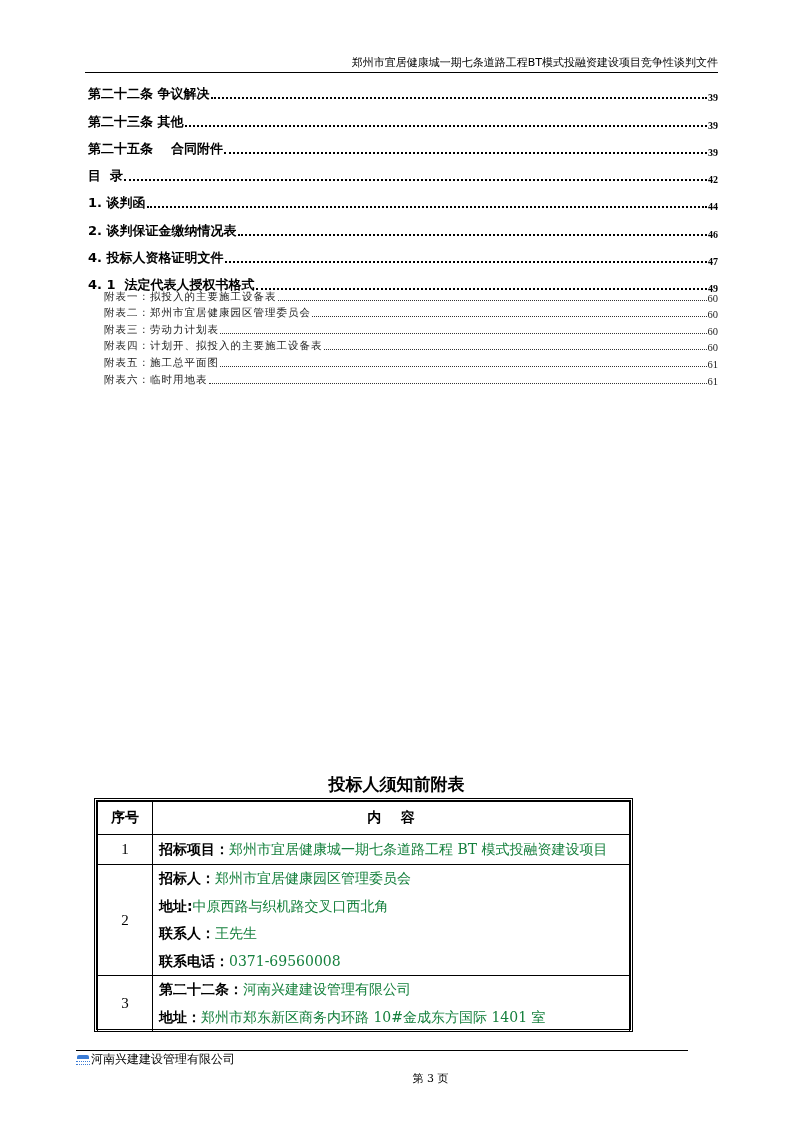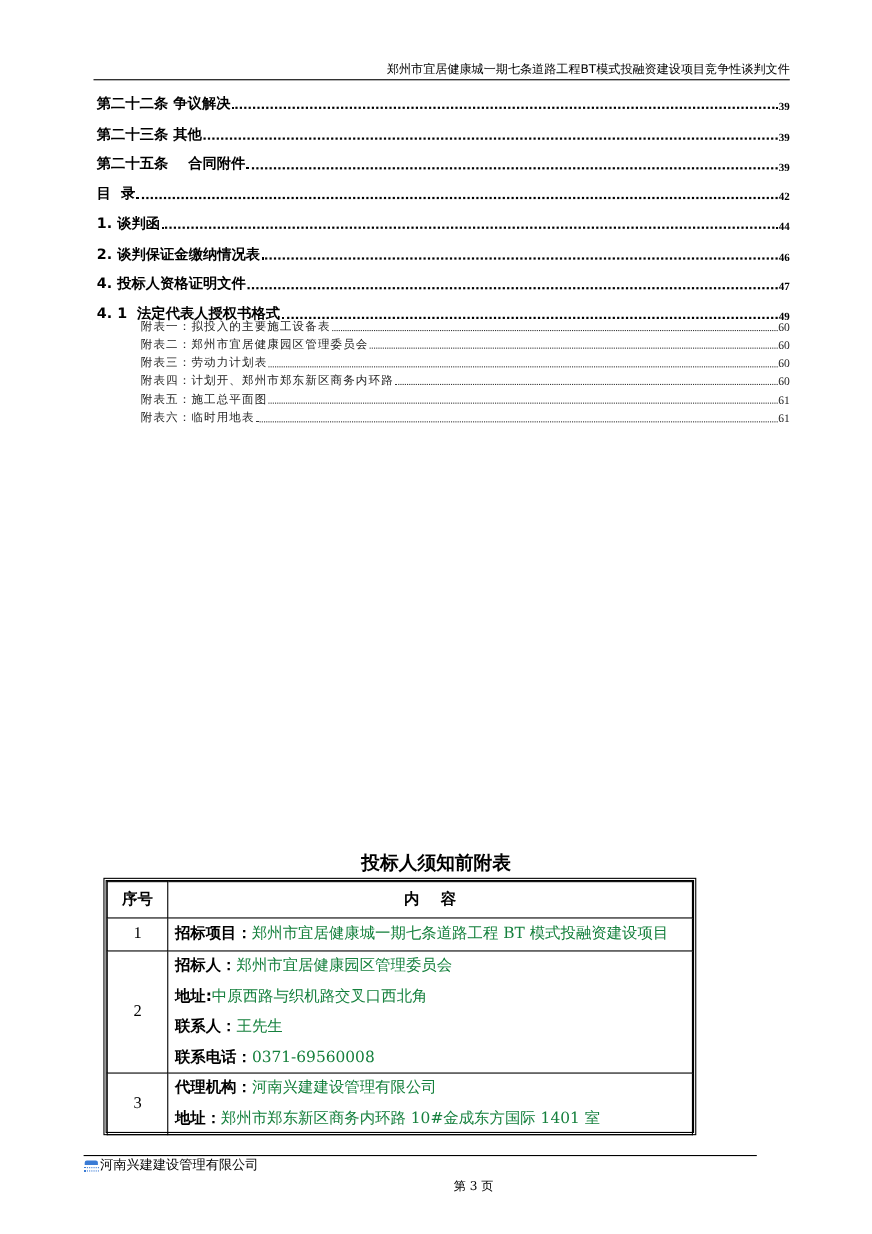--- a/index.html
+++ b/index.html
@@ -9,21 +9,21 @@
             border-bottom:1px solid #000; text-align:right;
             font-family:"DejaVu Sans","Liberation Sans",sans-serif; font-size:11px; line-height:14px; }
   .toc { position:absolute; left:88px; top:76px; width:630px; }
   .toc-row { display:flex; align-items:flex-end; height:27.3px; font-weight:bold; font-size:13px;
              font-family:"DejaVu Sans","Liberation Sans",sans-serif; }
   .toc-row .t { white-space:pre;margin-top:15px; }
   .toc-row .dots { flex:1; border-bottom:2px dotted #000; margin:0 1px 4px 1px; }
   .toc-row .p { font-family:"Liberation Serif",serif; font-weight:bold; font-size:10px; }
   .toc-sub { position:absolute; left:104px; top:287px; width:614px; }
   .sub-row { display:flex; align-items:flex-end; height:16.6px; font-size:10.5px; color:#222; }
-  .sub-row .t { white-space:pre; letter-spacing:1px;margin-left:24px; }
+  .sub-row .t { white-space:pre; letter-spacing:1px; }
   .sub-row .dots { flex:1; border-bottom:1px dotted #333; margin:0 1px 3px 1px; }
   .sub-row .p { font-family:"Liberation Serif",serif; font-size:10.5px; }
   .tbl-title { position:absolute; left:0; width:793px; top:773px; text-align:center;
                font-family:"DejaVu Sans","Liberation Sans",sans-serif; font-weight:bold; font-size:17px; }
   .tbl-wrap { position:absolute; left:94px; top:798px; width:539px; height:234px;
               border:3px double #000; box-sizing:border-box; }
   table { border-collapse:collapse; width:100%; height:100%; }
   td { border:1px solid #000; padding:0 6px; font-size:14px; }
   td.num { width:42px; text-align:center; font-family:"Liberation Serif",serif; font-size:15px; }
   th { border:1px solid #000; font-family:"DejaVu Sans","Liberation Sans",sans-serif; font-size:14px; font-weight:bold; height:30px; }
@@ -97,21 +97,21 @@
       <span class="t">附表二：郑州市宜居健康园区管理委员会</span>
       <span class="dots"></span>
       <span class="p">60</span>
     </div>
   <div class="sub-row">
       <span class="t">附表三：劳动力计划表</span>
       <span class="dots"></span>
       <span class="p">60</span>
     </div>
   <div class="sub-row">
-      <span class="t">附表四：计划开、郑州市郑东新区商务内环路</span>
+      <span class="t">附表四：计划开、拟投入的主要施工设备表</span>
       <span class="dots"></span>
       <span class="p">60</span>
     </div>
   <div class="sub-row">
       <span class="t">附表五：施工总平面图</span>
       <span class="dots"></span>
       <span class="p">61</span>
     </div>
   <div class="sub-row">
       <span class="t">附表六：临时用地表</span>
@@ -140,21 +140,21 @@
       <td>
         <div class="line"><span class="lbl">招标人：</span><span class="val">郑州市宜居健康园区管理委员会</span></div>
         <div class="line"><span class="lbl">地址:</span><span class="val">中原西路与织机路交叉口西北角</span></div>
         <div class="line"><span class="lbl">联系人：</span><span class="val">王先生</span></div>
         <div class="line"><span class="lbl">联系电话：</span><span class="val">0371-69560008</span></div>
       </td>
     </tr>
     <tr>
       <td class="num">3</td>
       <td>
-        <div class="line"><span class="lbl">代理机构：</span><span class="val">河南兴建建设管理有限公司</span></div>
+        <div class="line"><span class="lbl">第二十二条：</span><span class="val">河南兴建建设管理有限公司</span></div>
         <div class="line"><span class="lbl">地址：</span><span class="val">郑州市郑东新区商务内环路 10#金成东方国际 1401 室</span></div>
       </td>
     </tr>
   </tbody>
     </table>
 </div>
 
 <div class="footer-line"></div>
 <div class="footer-co">
   <span class="logo"></span>

